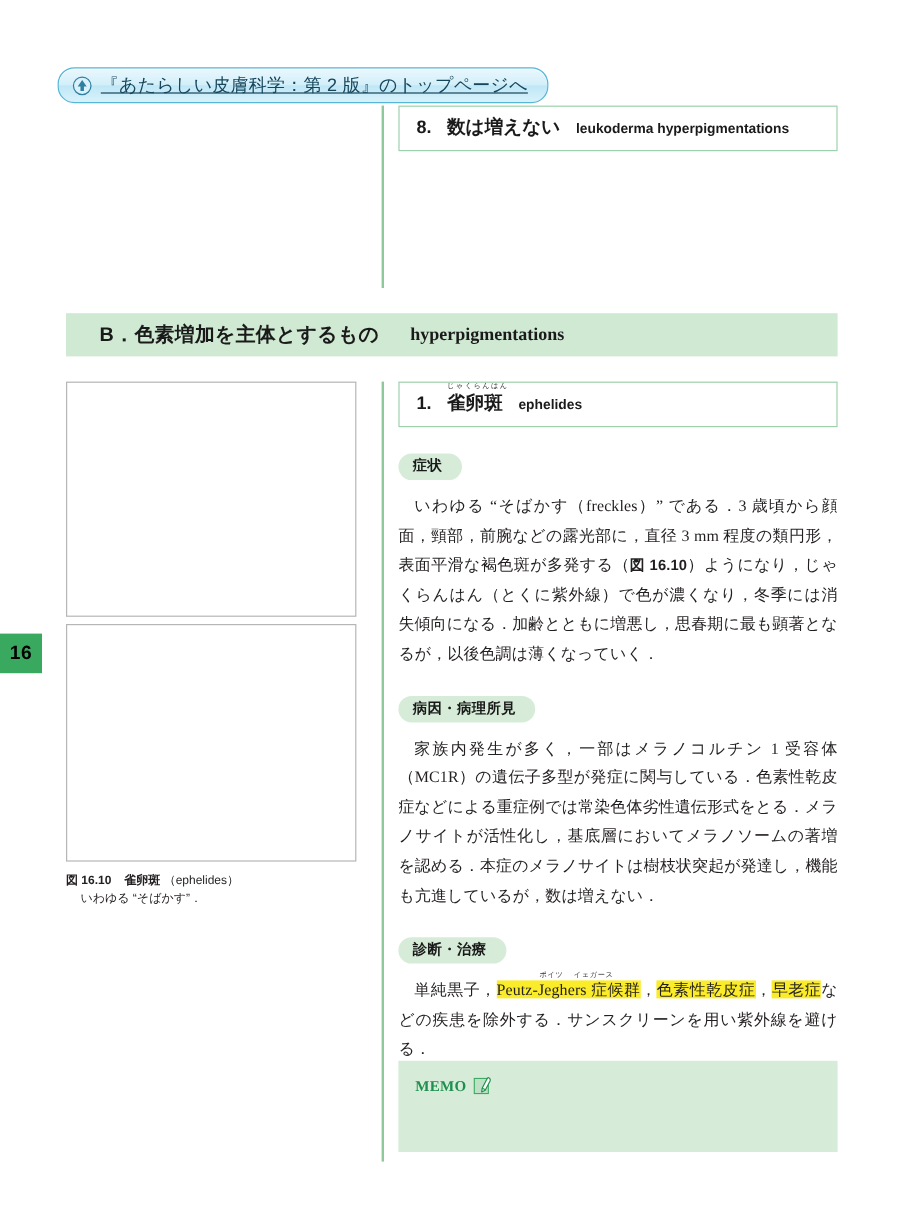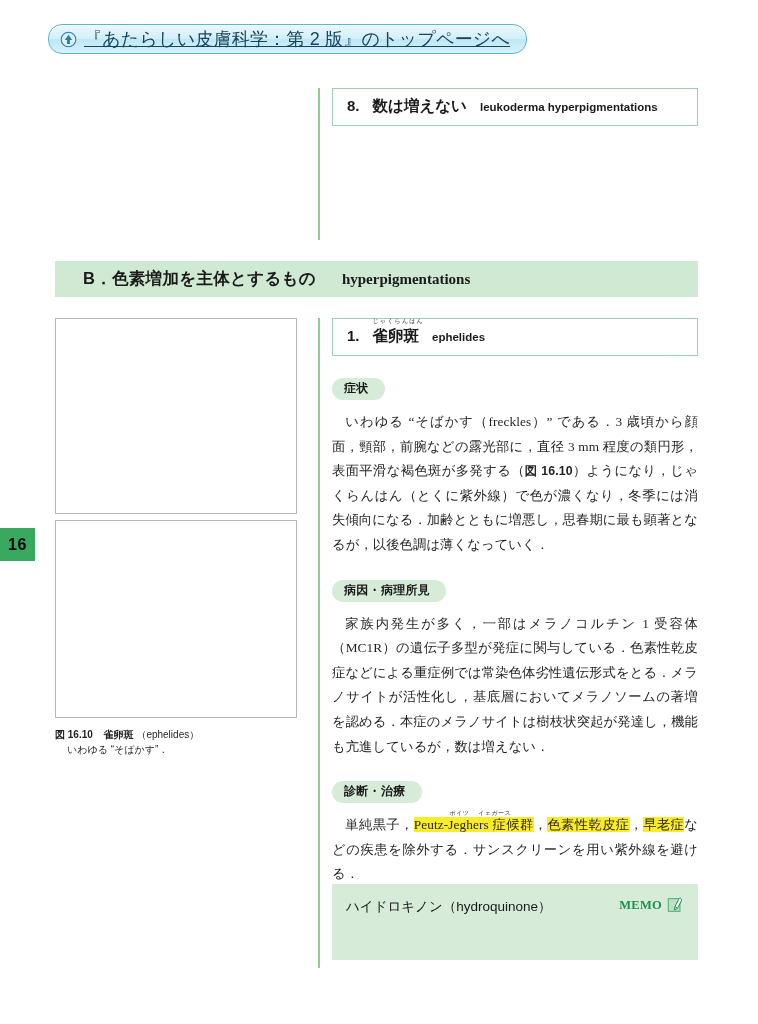--- a/index.html
+++ b/index.html
@@ -28,24 +28,25 @@
     display: inline-flex;
     align-items: center;
     gap: 7px;
     height: 28px;
     padding: 0 16px 0 11px;
     border: 1px solid #57b6d8;
     border-radius: 14px;
     background: linear-gradient(180deg, #eaf8fd 0%, #d3eff9 48%, #bfe7f6 52%, #d9f2fb 100%);
     box-shadow: inset 0 1px 0 #ffffff;
     font-family: "Liberation Sans", "DejaVu Sans", sans-serif;
-    font-size: 18px;
+    font-size: 15px;
     color: #16465c;
     white-space: nowrap;
     letter-spacing: .2px;
+    margin-top: 32px;
   }
   .top-link .arrow-icon {
     display: inline-block;
     width: 17px;
     height: 17px;
     flex: 0 0 17px;
   }
 
   
   .page-tab {
@@ -334,21 +335,20 @@
   <p class="para">家族内発生が多く，一部はメラノコルチン 1 受容体（MC1R）の遺伝子多型が発症に関与している．色素性乾皮症などによる重症例では常染色体劣性遺伝形式をとる．メラノサイトが活性化し，基底層においてメラノソームの著増を認める．本症のメラノサイトは樹枝状突起が発達し，機能も亢進しているが，数は増えない．</p>
 
   <div class="pill-row">
     <span class="pill">診断・治療</span>
   </div>
   <p class="para"><span>単純黒子，</span><span class="hl ruby-inline"><span class="rt"><span>ポイツ</span>&nbsp;&nbsp;&nbsp;&nbsp;<span>イェガース</span></span><span>Peutz-Jeghers 症候群</span></span><span>，</span><span class="hl">色素性乾皮症</span><span>，</span><span class="hl">早老症</span><span>などの疾患を除外する．サンスクリーンを用い紫外線を避ける．</span></p>
 </div>
 
 <div class="memo-box">
   <div class="memo-row">
-    <span class="memo-text">ハイドロキノン（hydroquinone）</span>
     <span class="memo-tag">
       <span class="memo-label">MEMO</span>
       <span class="pencil-icon">
         <svg viewBox="0 0 20 20" width="18" height="18" aria-hidden="true">
           <rect x="2.5" y="3" width="13" height="14" fill="#bfe0c4" stroke="#3aa960" stroke-width="1"></rect>
           <path d="M15.8 2.3 c1.4 .7 1.9 2.1 1.2 3.3 L12.6 14 l-3.2 1.5 .4-3.5 4.4-8.4 c.5-1 1-1.6 1.6-1.3 z" fill="#ffffff" stroke="#1e8f4e" stroke-width="1.1" stroke-linejoin="round"></path>
           <path d="M9.8 12 l3.1 1.5" stroke="#1e8f4e" stroke-width="1"></path>
         </svg>
       </span>
     </span>

